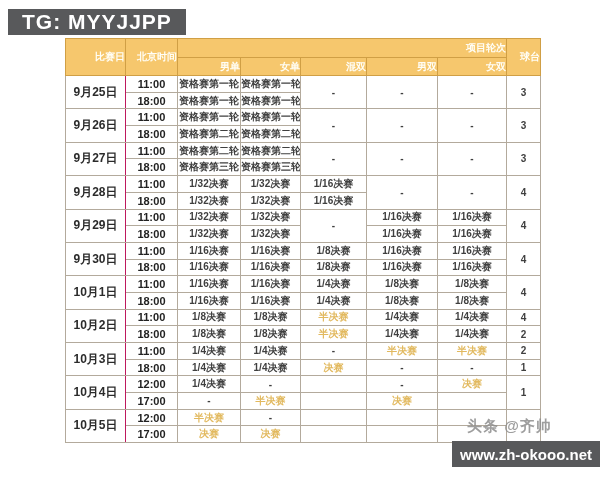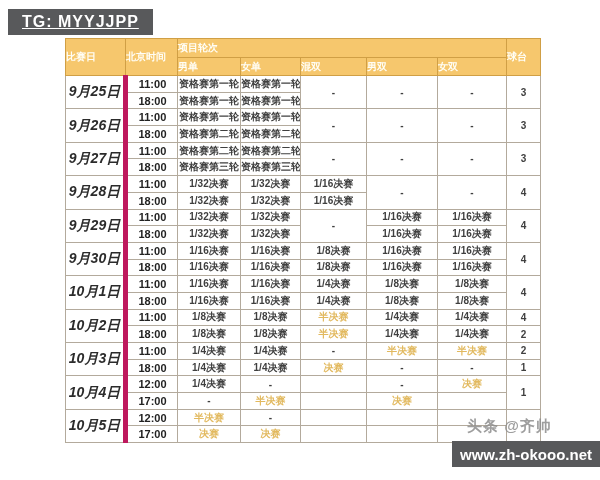--- a/index.html
+++ b/index.html
@@ -5,43 +5,43 @@
   html,body { margin:0; padding:0; }
   body {
     width:600px; height:480px; position:relative; overflow:hidden;
     background:#ffffff;
     font-family:"Liberation Sans","DejaVu Sans",sans-serif;
     --header-bg:#f6c76d; --hl:#e2b95e; --badge-bg:#58595b;
   }
   .badge {
     position:absolute; left:8px; top:9px; height:26px;
     background:var(--badge-bg); color:#fff;
-    font-weight:bold; font-size:16px; letter-spacing:1px;
-    display:flex; align-items:center; padding:0 14px;text-decoration:underline;
+    font-weight:bold; font-size:21px; letter-spacing:1px;
+    display:flex; align-items:center; padding:0 14px;
   }
   table.sched {
     position:absolute; left:65px; top:38px; width:475px;
     border-collapse:collapse; table-layout:fixed;
     border:1px solid #a08050;
   }
   thead th {
     background:var(--header-bg); color:#fffef6;
     font-size:10px; font-weight:bold;
-    border:1px solid #d09f45; padding:0; text-align:left;
+    border:1px solid #d09f45; padding:0; text-align:right;
   }
   thead tr.h1 { height:19px; }
   thead tr.h2 { height:18px; }
   tbody { border-top:1px solid #8f7e5e; }
   tbody tr { height:16.7px; }
   tbody td {
     border:1px solid #b3aa9c; padding:0; text-align:center;
     font-size:10px; font-weight:bold; color:#3f3f3f;
     white-space:nowrap; overflow:hidden;
   }
-  td.date-cell { font-size:14px; color:#2b2b2b; border-right:5px solid #be185d;font-style:italic; }
+  td.date-cell { font-size:12px; color:#2b2b2b; border-right:1px solid #be185d; }
   td.time-cell { font-size:11px; color:#222; }
   td.hl { color:var(--hl); }
   .watermark {
     position:absolute; left:437px; top:417px;
     font-size:15px; font-weight:bold; color:#8e8e8e; opacity:.85;
     letter-spacing:1px; white-space:nowrap;padding-left:30px;
   }
   .footer-box {
     position:absolute; left:452px; top:441px; width:148px; height:26px;
     background:var(--badge-bg); color:#fff;

